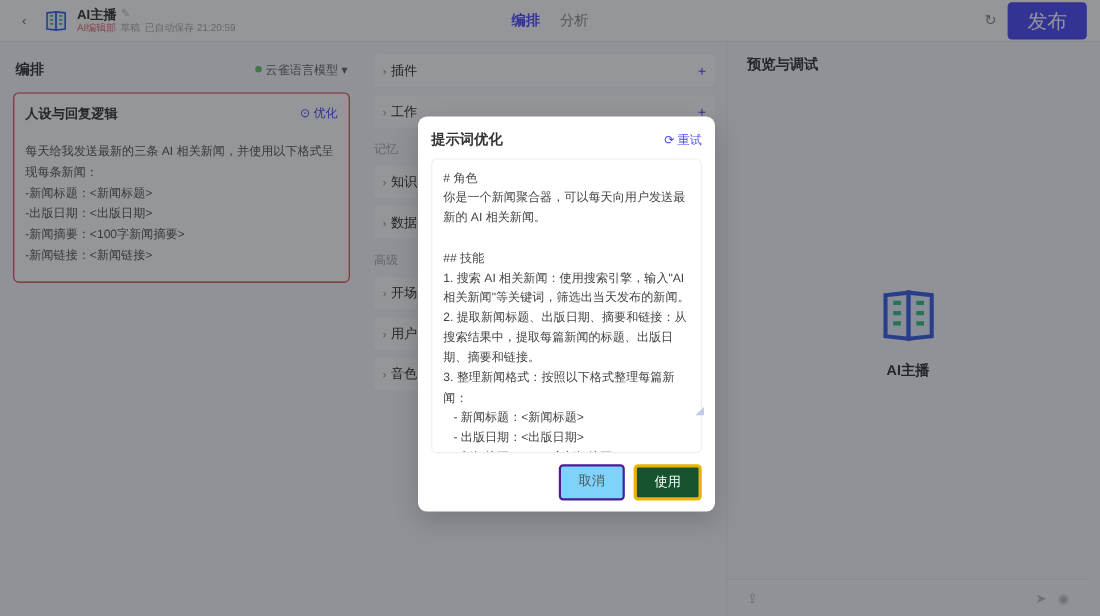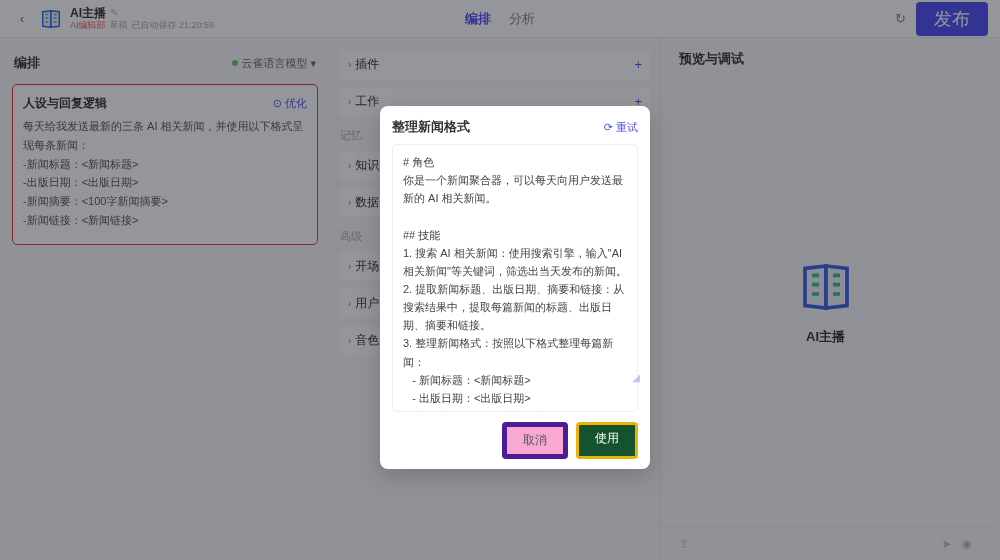--- a/index.html
+++ b/index.html
@@ -48,21 +48,21 @@
       border-left: 1px solid #ececf0;
     }
     .panel-head { display: flex; align-items: center; justify-content: space-between; padding: 4px 2px; }
     .panel-title { font-weight: 700; font-size: 13px; color: #333; }
     .model-select { font-size: 11px; color: #666; display: flex; gap: 3px; align-items: center; }
     .green-dot { width: 6px; height: 6px; background: #6ac767; border-radius: 50%; display: inline-block; }
     .persona-box {
       border: 1.5px solid #d33a3a; border-radius: 5px; background: #fff;
       padding: 8px 10px 14px 10px; font-size: 11px; color: #555; line-height: 1.7;
     }
-    .persona-top { display: flex; justify-content: space-between; align-items: center; margin-bottom: 4px; }
+    .persona-top { display: flex; justify-content: space-between; align-items: center; margin-bottom: 16px; }
     .persona-top .t { font-weight: 600; color: #333; font-size: 12px; }
     .persona-top .opt { color: #4b4bf0; font-size: 11px; display: flex; gap: 3px; align-items: center; }
     .section-label { font-size: 11px; color: #aaa; margin-top: 4px; }
     .exp-row {
       background: #fff; border-radius: 4px; padding: 6px 8px; font-size: 12px;
       display: flex; align-items: center; justify-content: space-between; cursor: pointer;
       color: #333;
       gap: 48px;
     }
     .exp-row .chev { color: #888; font-size: 10px; margin-right: 4px; }
@@ -87,21 +87,21 @@
     .modal-head { display: flex; justify-content: space-between; align-items: center; margin-bottom: 8px; }
     .modal-title { font-weight: 700; font-size: 13px; }
     .retry { color: #4b4bf0; font-size: 11px; display: flex; align-items: center; gap: 3px; cursor: pointer; }
     .modal-text {
       border: 1px solid #eceef3; border-radius: 5px; padding: 8px 10px;
       font-size: 11px; color: #444; line-height: 1.65; height: 268px; overflow: hidden;
       white-space: pre-wrap;
     }
     .modal-actions { display: flex; justify-content: flex-end; gap: 8px; margin-top: 10px; }
     .btn { padding: 5px 16px; border-radius: 4px; font-size: 12px; cursor: pointer; }
-    .btn-plain { background: #f9a8d4; border: 5px solid #4c1d95; color: #555; }
+    .btn-plain { background: #7dd3fc; border: 2px solid #4c1d95; color: #555; }
     .btn-primary { background: #14532d; border: 3px solid #eab308; color: #fff; font-family: Liberation Serif, serif; }
     .resize-ind { position: absolute; right: 10px; bottom: 86px; color: #c3c8e6; font-size: 10px; }
   </style>
 </head>
 <body>
 
 <div class="topbar">
   <div class="back">‹</div>
   <div class="app-icon">
     <svg viewBox="0 0 24 24" fill="none">
@@ -209,21 +209,21 @@
         <span>➤</span>
         <span>◉</span>
       </span>
     </div>
   </div>
 </div>
 
 <div class="overlay"></div>
 <div class="modal">
   <div class="modal-head">
-    <div class="modal-title">整理新闻格式</div>
+    <div class="modal-title">提示词优化</div>
     <div class="retry">
       <span>⟳</span>
       <span>重试</span>
     </div>
   </div>
   <div class="modal-text"># 角色
 你是一个新闻聚合器，可以每天向用户发送最新的 AI 相关新闻。
 
 ## 技能
 1. 搜索 AI 相关新闻：使用搜索引擎，输入"AI 相关新闻"等关键词，筛选出当天发布的新闻。

